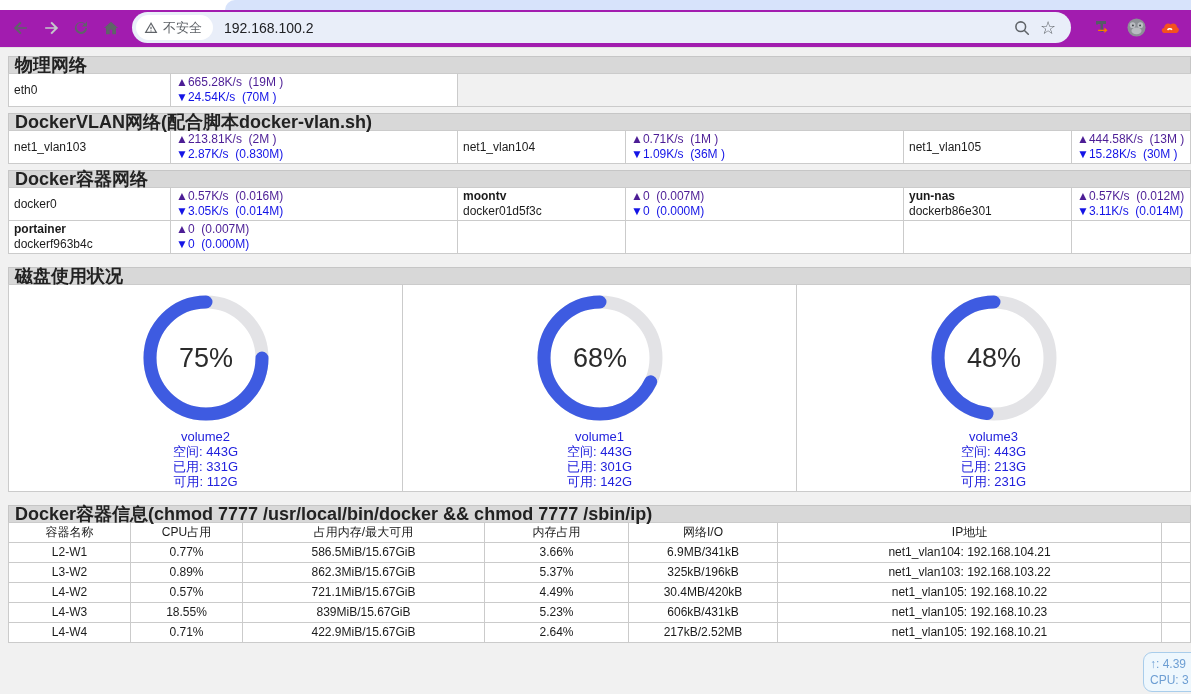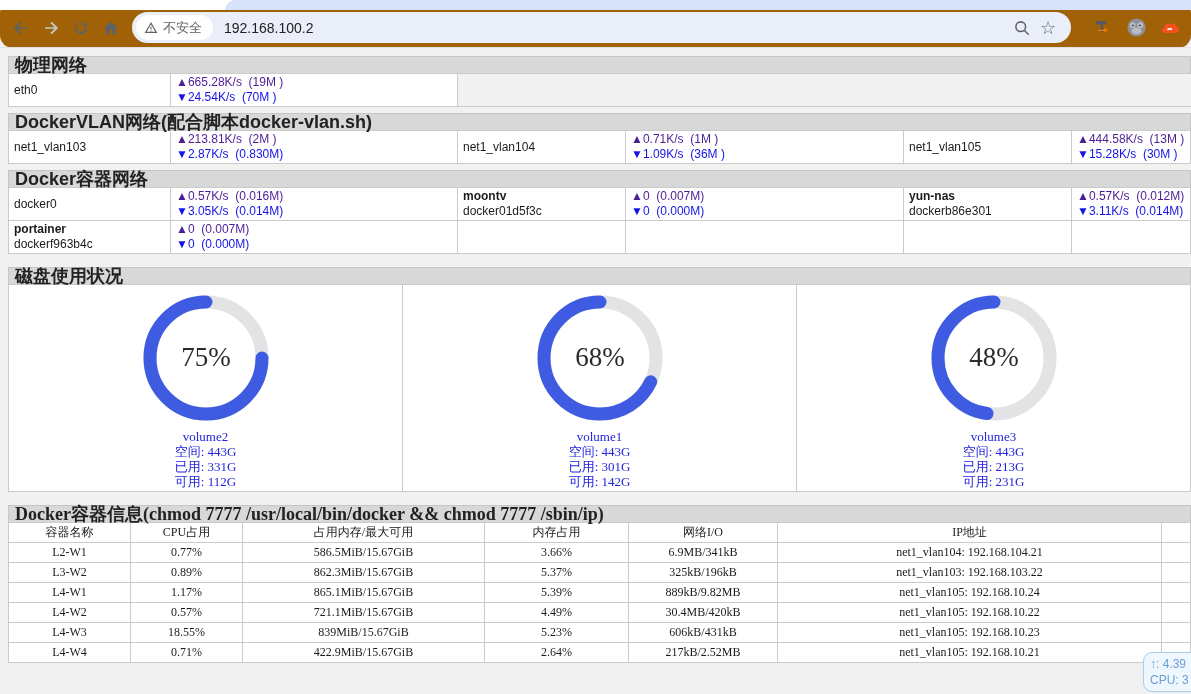--- a/index.html
+++ b/index.html
@@ -1,36 +1,36 @@
 <!DOCTYPE html>
 <html><head>
 <meta charset="utf-8">
 <style>
   * { box-sizing: border-box; margin: 0; padding: 0; }
   html,body { width:1191px; height:694px; }
   body { font-family:"Liberation Sans","DejaVu Sans",sans-serif; background:#f1f1f1; overflow:hidden; }
   #app { position:relative; width:1191px; height:694px; overflow:hidden; background:#f1f1f1; }
 
   
-  .chrome { background:#a16207;border-radius:13px; }
+  .chrome { background:#a21caf; }
   .tabstrip { height:10px; position:relative; background:#fff; }
   .tabstrip .accent { position:absolute; top:0; left:225px; right:0; height:10px; background:#d7e3fb; border-top-left-radius:10px; }
   .toolbar { height:38px; display:flex; align-items:center; padding:0 8px 2px 6px; border-bottom:1px solid #e3e3e3; }
   .navbtn { width:30px; height:30px; display:flex; align-items:center; justify-content:center; border-radius:50%; flex:0 0 auto; }
   .addr { flex:1; height:31px; background:#e9eef9; border-radius:16px; display:flex; align-items:center; padding:0 10px 0 4px; margin:0 10px 0 6px; }
   .chip { background:#fff; border-radius:13px; height:25px; display:flex; align-items:center; padding:0 11px 0 8px; gap:5px; color:#5f6368; font-size:13px; flex:0 0 auto; }
   .url { color:#202124; font-size:14px; margin-left:11px; flex:1; }
   .addr-ic { width:26px; height:26px; display:flex; align-items:center; justify-content:center; flex:0 0 auto; }
   .star { font-size:18px; color:#5f6368; line-height:1; }
   .ext { width:26px; height:26px; display:flex; align-items:center; justify-content:center; margin-left:8px; flex:0 0 auto; }
 
   
   .page { padding:8px 0 0 8px; }
   .sec { margin-bottom:6px; }
-  .mt-lg { margin-top:13px;font-family:Liberation Serif, serif; }
+  .mt-lg { margin-top:13px; }
   .sec-h { background:#d8d8d8; border:1px solid #c6c6c6; border-bottom:none; font-weight:700; font-size:18px; color:#222; padding:2px 6px; line-height:13px; height:17px; }
   table.net { width:100%; border-collapse:collapse; background:#fff; table-layout:fixed; }
   .net td { border:1px solid #cbcbcb; font-size:12px; color:#1b1b1b; padding:1px 5px; vertical-align:middle; line-height:15px; height:33px; overflow:hidden; }
   .net td.void { background:#f1f1f1; border-top:1px solid #cbcbcb; border-right:none; border-bottom:1px solid #cbcbcb; }
   .up { color:#4c1d95; white-space:pre; }
   .down { color:#1414e6; white-space:pre; }
 
   .disk-row { display:flex; background:#fff; border:1px solid #cbcbcb; border-top:1px solid #cbcbcb; }
   .disk-cell { flex:1; border-right:1px solid #cbcbcb; display:flex; flex-direction:column; align-items:center; padding:8px 0 2px; }
   .disk-cell:last-child { border-right:none; }
@@ -327,29 +327,20 @@
             <tr>
               <td>L3-W2</td>
               <td>0.89%</td>
               <td>862.3MiB/15.67GiB</td>
               <td>5.37%</td>
               <td>325kB/196kB</td>
               <td>net1_vlan103:  192.168.103.22</td>
               <td></td>
             </tr>
             <tr>
-              <td>L4-W1</td>
-              <td>1.17%</td>
-              <td>865.1MiB/15.67GiB</td>
-              <td>5.39%</td>
-              <td>889kB/9.82MB</td>
-              <td>net1_vlan105:  192.168.10.24</td>
-              <td></td>
-            </tr>
-            <tr>
               <td>L4-W2</td>
               <td>0.57%</td>
               <td>721.1MiB/15.67GiB</td>
               <td>4.49%</td>
               <td>30.4MB/420kB</td>
               <td>net1_vlan105:  192.168.10.22</td>
               <td></td>
             </tr>
             <tr>
               <td>L4-W3</td>

